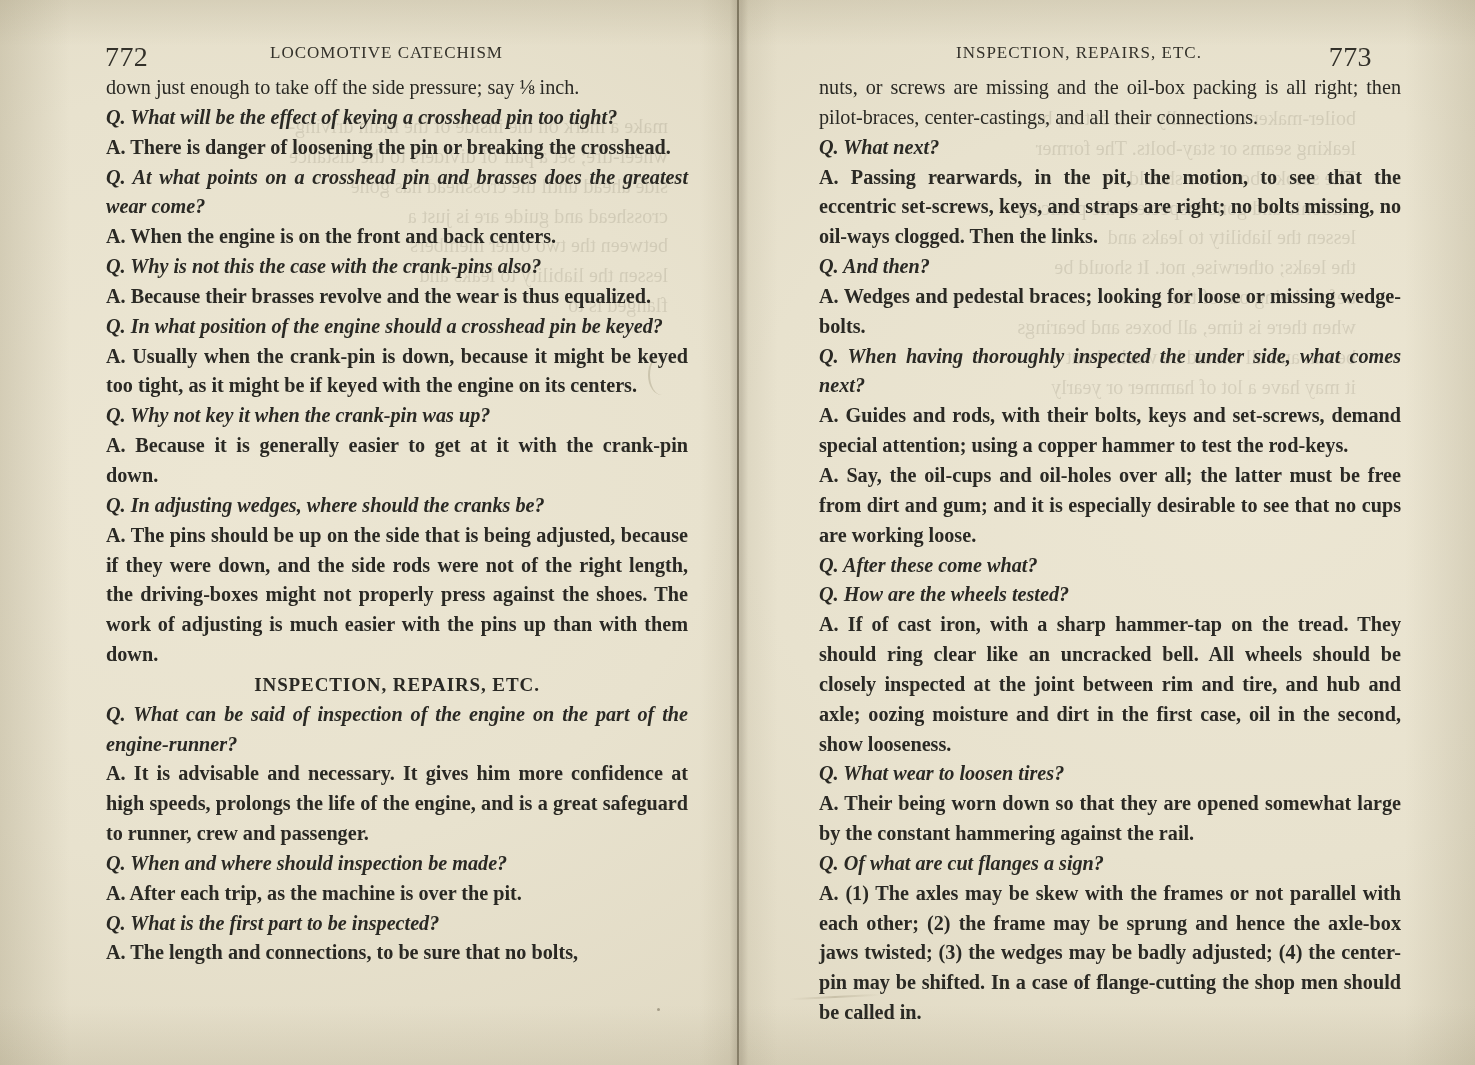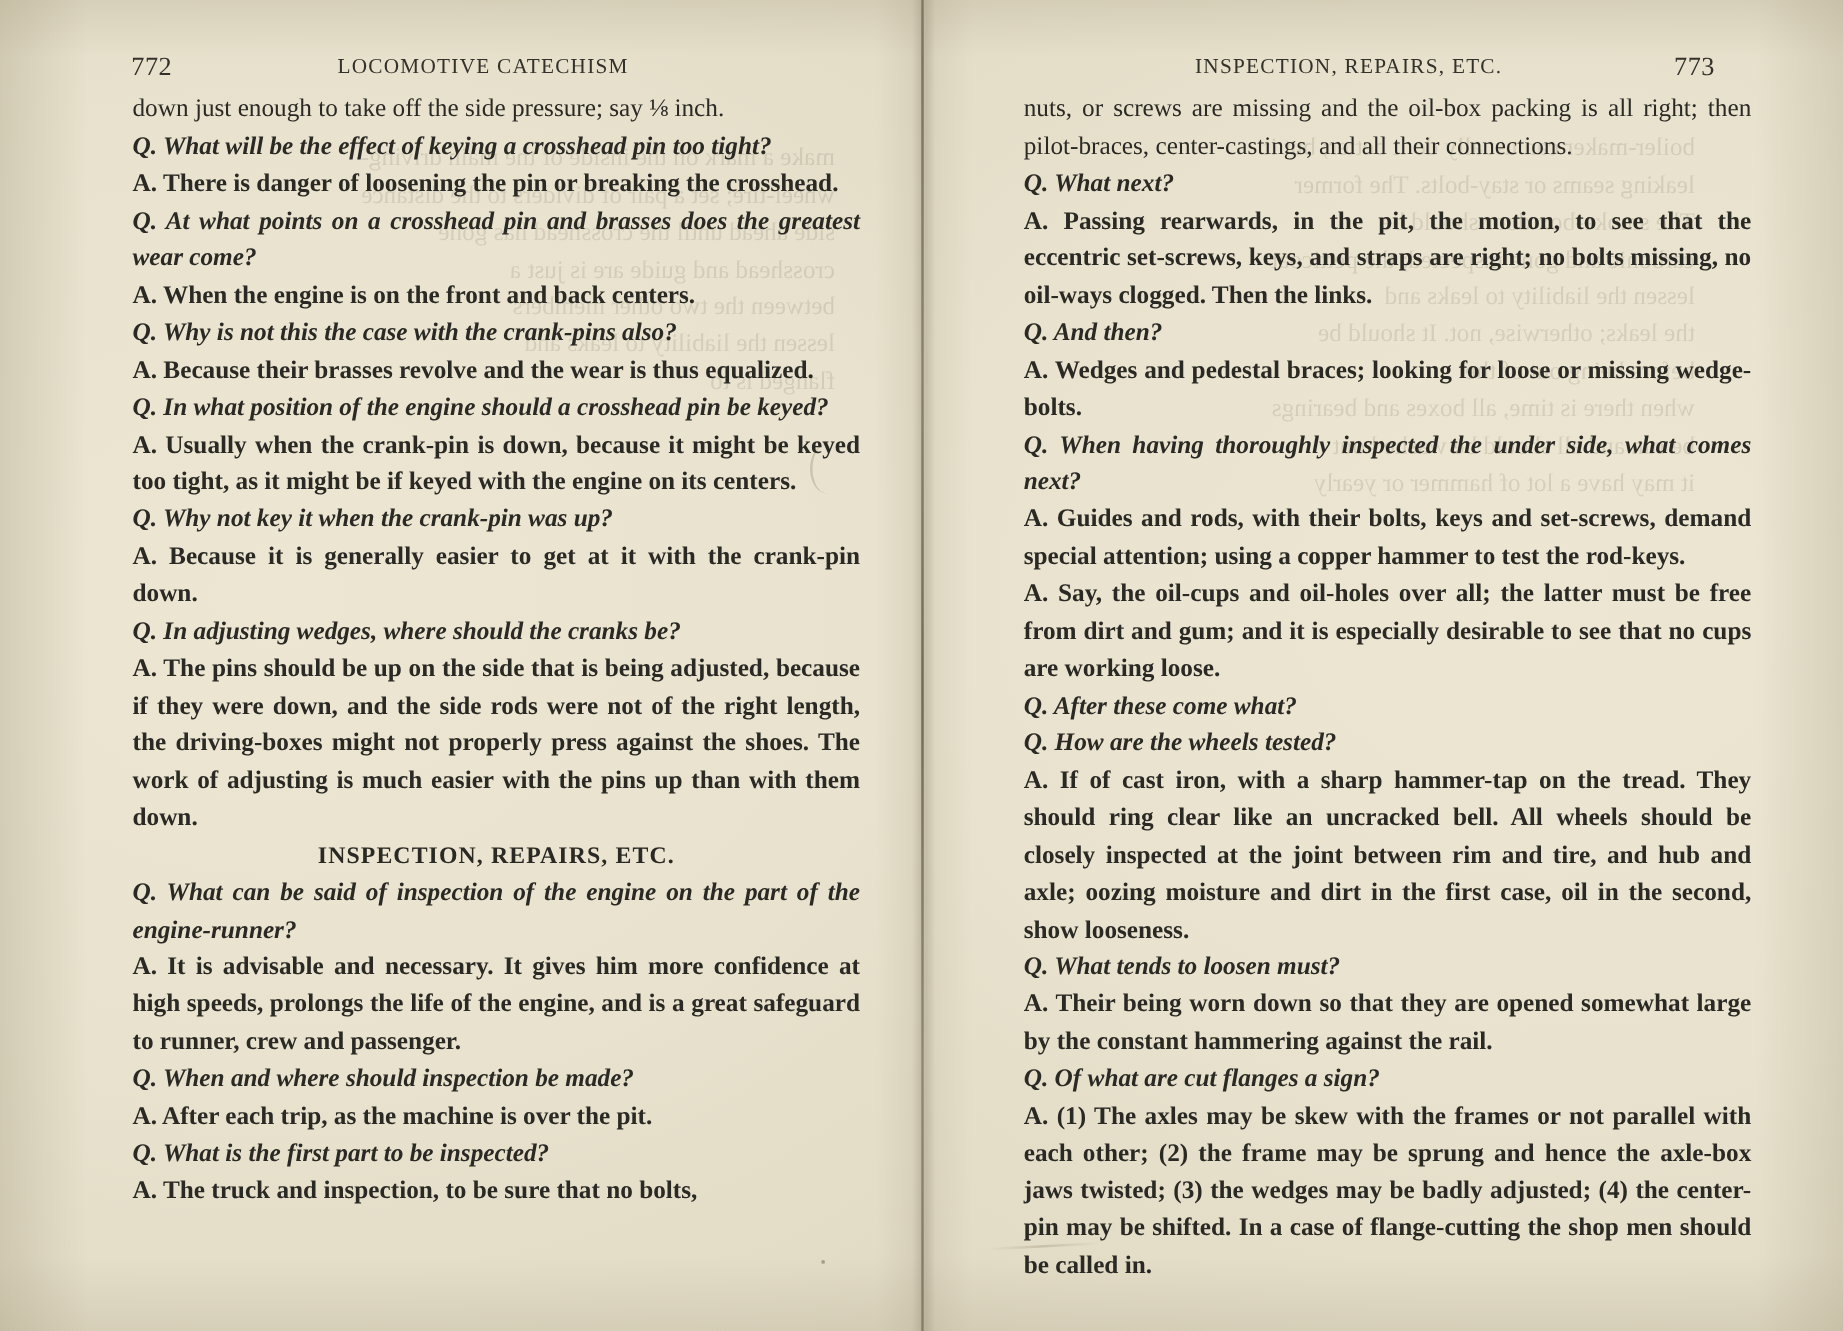--- a/index.html
+++ b/index.html
@@ -104,21 +104,21 @@
     font-weight: normal;
     color: #33312a;
     white-space: nowrap;
   }
   .rh-left  { left: 270px; }
   .rh-right { left: 218px; }
 
   .folio {
     position: absolute;
     top: 41px;
-    font-size: 21px;
+    font-size: 28px;
     color: #33312a;
     letter-spacing: 0.4px;
   }
   .folio-left  { left: 105px; }
   .folio-right { right: 103px; }
 
   
   .col {
     position: absolute;
     top: 73px;
@@ -273,21 +273,21 @@
           <p class="qa"><span class="q-label">Q. </span><span class="qtext">Why not key it when the crank-pin was up?</span></p>
           <p class="qa"><span class="a-label">A. </span><span>Because it is generally easier to get at it with the crank-pin down.</span></p>
           <p class="qa"><span class="q-label">Q. </span><span class="qtext">In adjusting wedges, where should the cranks be?</span></p>
           <p class="qa"><span class="a-label">A. </span><span>The pins should be up on the side that is being adjusted, because if they were down, and the side rods were not of the right length, the driving-boxes might not properly press against the shoes.  The work of adjusting is much easier with the pins up than with them down.</span></p>
           <p class="section-head">INSPECTION, REPAIRS, ETC.</p>
           <p class="qa"><span class="q-label">Q. </span><span class="qtext">What can be said of inspection of the engine on the part of the engine-runner?</span></p>
           <p class="qa"><span class="a-label">A. </span><span>It is advisable and necessary.  It gives him more confidence at high speeds, prolongs the life of the engine, and is a great safeguard to runner, crew and passenger.</span></p>
           <p class="qa"><span class="q-label">Q. </span><span class="qtext">When and where should inspection be made?</span></p>
           <p class="qa"><span class="a-label">A. </span><span>After each trip, as the machine is over the pit.</span></p>
           <p class="qa"><span class="q-label">Q. </span><span class="qtext">What is the first part to be inspected?</span></p>
-          <p class="qa"><span class="a-label">A. </span><span>The truck and inspection, to be sure that no bolts,</span></p>
+          <p class="qa"><span class="a-label">A. </span><span>The length and connections, to be sure that no bolts,</span></p>
         </div>
     </div>
 
     <div class="page right">
 
       <div class="running-head rh-right">INSPECTION, REPAIRS, ETC.</div>
 
       <div class="folio folio-right">773</div>
 
       <div class="col right" id="colRight">
@@ -295,21 +295,21 @@
           <p class="qa"><span class="q-label">Q. </span><span class="qtext">What next?</span></p>
           <p class="qa"><span class="a-label">A. </span><span>Passing rearwards, in the pit, the motion, to see that the eccentric set-screws, keys, and straps are right; no bolts missing, no oil-ways clogged.  Then the links.</span></p>
           <p class="qa"><span class="q-label">Q. </span><span class="qtext">And then?</span></p>
           <p class="qa"><span class="a-label">A. </span><span>Wedges and pedestal braces; looking for loose or missing wedge-bolts.</span></p>
           <p class="qa"><span class="q-label">Q. </span><span class="qtext">When having thoroughly inspected the under side, what comes next?</span></p>
           <p class="qa"><span class="a-label">A. </span><span>Guides and rods, with their bolts, keys and set-screws, demand special attention; using a copper hammer to test the rod-keys.</span></p>
           <p class="qa"><span class="a-label">A. </span><span>Say, the oil-cups and oil-holes over all; the latter must be free from dirt and gum; and it is especially desirable to see that no cups are working loose.</span></p>
           <p class="qa"><span class="q-label">Q. </span><span class="qtext">After these come what?</span></p>
           <p class="qa"><span class="q-label">Q. </span><span class="qtext">How are the wheels tested?</span></p>
           <p class="qa"><span class="a-label">A. </span><span>If of cast iron, with a sharp hammer-tap on the tread.  They should ring clear like an uncracked bell.  All wheels should be closely inspected at the joint between rim and tire, and hub and axle; oozing moisture and dirt in the first case, oil in the second, show looseness.</span></p>
-          <p class="qa"><span class="q-label">Q. </span><span class="qtext">What tends to loosen must?</span></p>
+          <p class="qa"><span class="q-label">Q. </span><span class="qtext">What wear to loosen tires?</span></p>
           <p class="qa"><span class="a-label">A. </span><span>Their being worn down so that they are opened somewhat large by the constant hammering against the rail.</span></p>
           <p class="qa"><span class="q-label">Q. </span><span class="qtext">Of what are cut flanges a sign?</span></p>
           <p class="qa"><span class="a-label">A. </span><span>(1)  The axles may be skew with the frames or not parallel with each other; (2) the frame may be sprung and hence the axle-box jaws twisted; (3) the wedges may be badly adjusted; (4) the center-pin may be shifted. In a case of flange-cutting the shop men should be called in.</span></p>
         </div>
     </div>
 
   </div>
 
   <div class="gutter"></div>
   <div class="gutter-line"></div>

